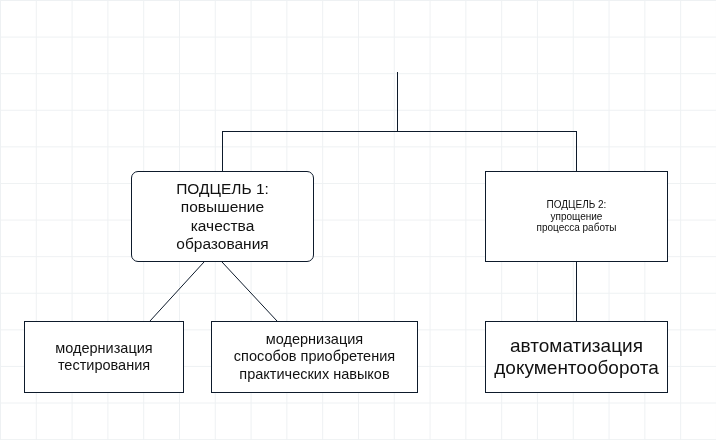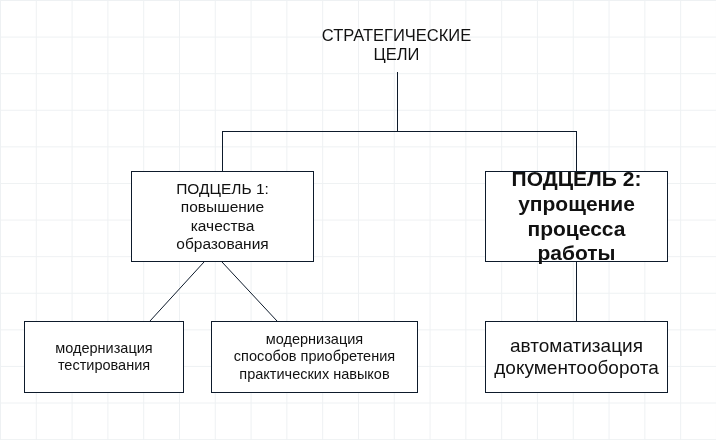--- a/index.html
+++ b/index.html
@@ -66,28 +66,28 @@
     width: 215px;
     height: 46px;
     font-size: 16.5px;
   }
   #subgoal-1 {
     left: 131px;
     top: 171px;
     width: 183px;
     height: 91px;
     font-size: 15.5px;
+    border-radius: 7px;
   }
   #subgoal-2 {
     left: 485px;
     top: 171px;
     width: 183px;
     height: 91px;
-    font-size: 21px;
-    font-weight: bold;
+    font-size: 10px;
   }
   #leaf-1 {
     left: 24px;
     top: 321px;
     width: 160px;
     height: 72px;
     font-size: 14.5px;
   }
   #leaf-2 {
     left: 211px;
@@ -104,22 +104,20 @@
     font-size: 19px;
   }
 </style>
 </head>
 <body>
 
 <div id="canvas">
 
   <div class="grid-overlay"></div>
 
-  <div class="node plain" id="root-node">СТРАТЕГИЧЕСКИЕ
-ЦЕЛИ</div>
 
   <div class="line v" style="left:397px; top:72px; height:59px;"></div>
 
   <div class="line h" style="left:222px; top:131px; width:355px;"></div>
 
   <div class="line v" style="left:222px; top:131px; height:40px;"></div>
   <div class="line v" style="left:576px; top:131px; height:40px;"></div>
 
   <div class="node boxed" id="subgoal-1">ПОДЦЕЛЬ 1:
 повышение

